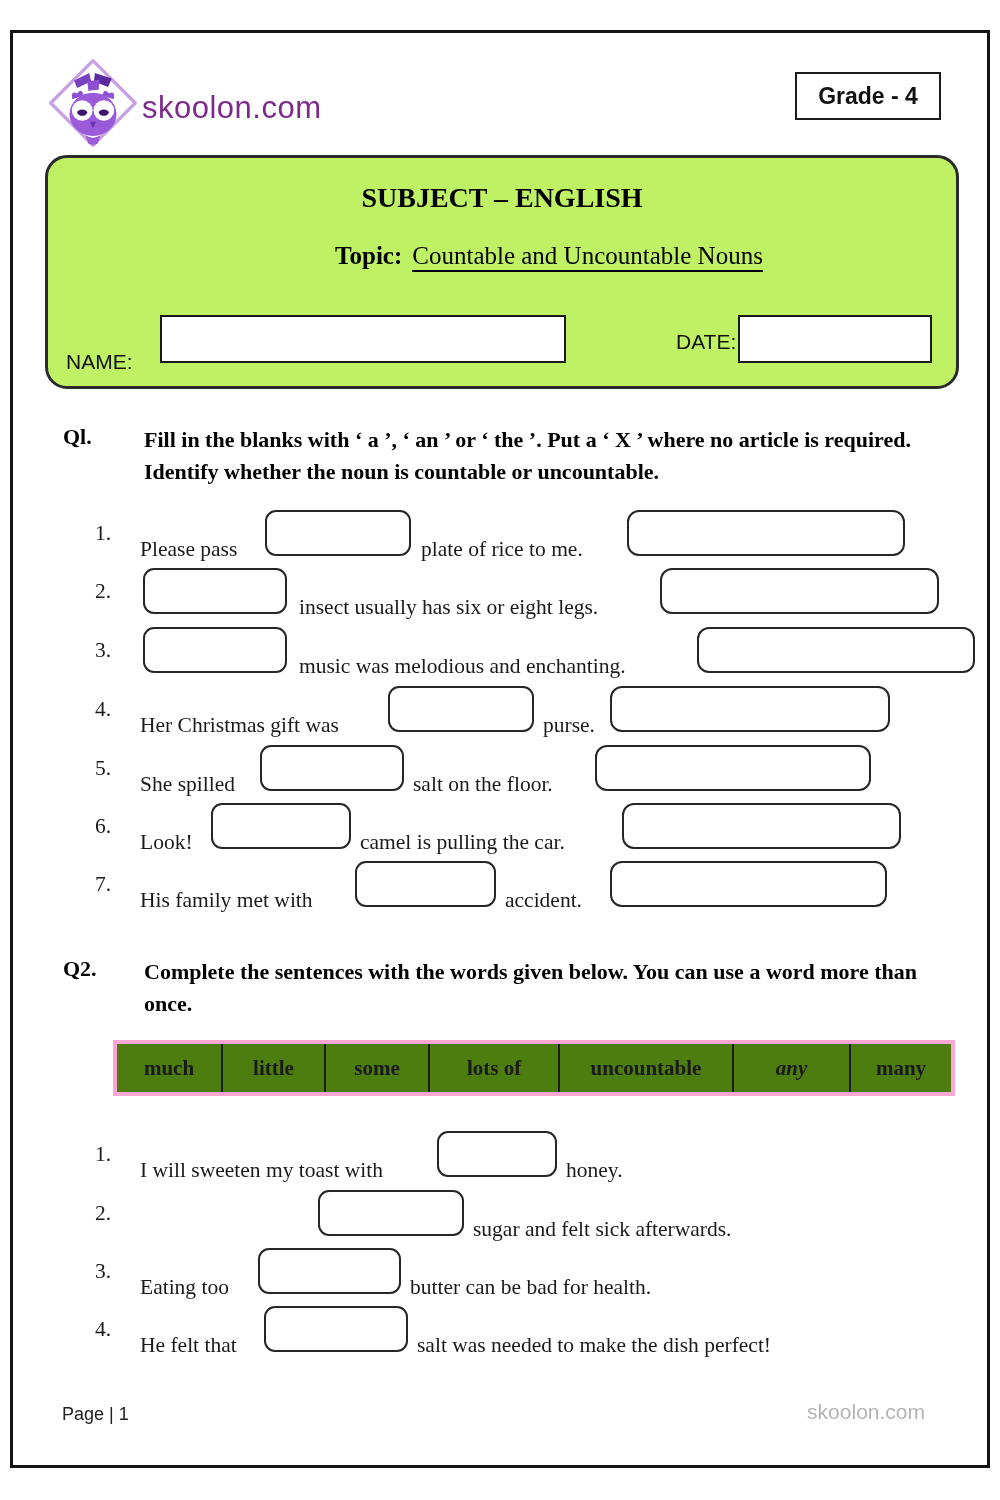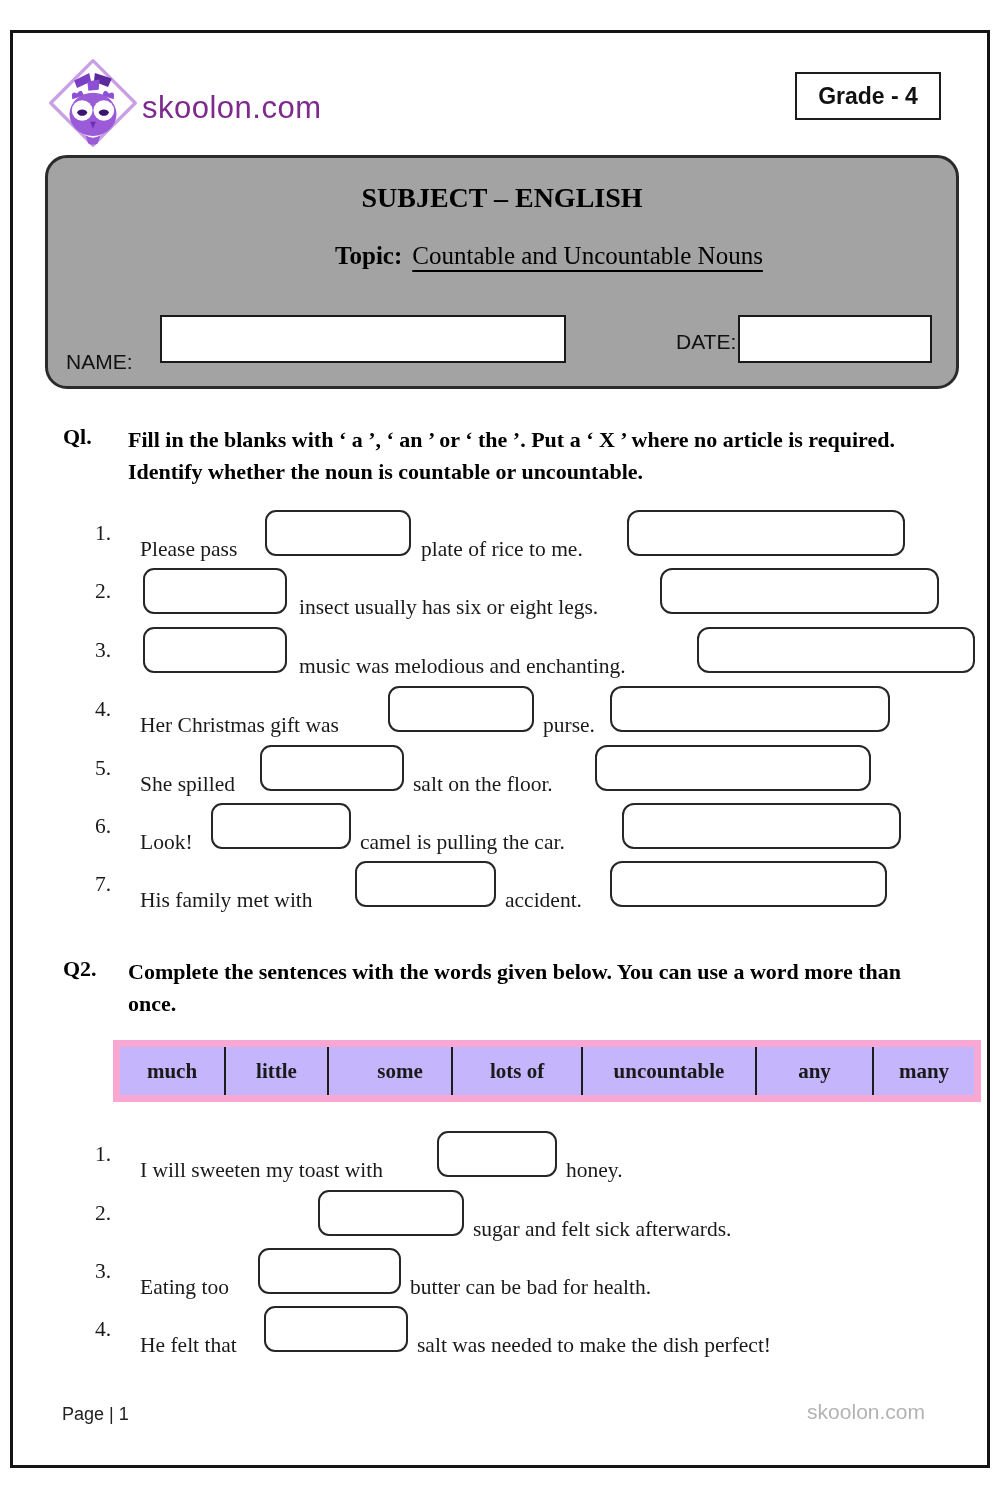--- a/index.html
+++ b/index.html
@@ -19,21 +19,21 @@
     color:#7d2a8c;letter-spacing:.5px;
   }
   .grade-box{
     position:absolute;left:795px;top:72px;width:142px;height:44px;
     border:2px solid #1c1c1c;display:flex;align-items:center;justify-content:center;
     font-family:"Liberation Sans", sans-serif;font-size:23px;color:#111;background:#fff;font-weight:bold;
   }
   
   .title-card{
     position:absolute;left:45px;top:155px;width:908px;height:228px;
-    border:3px solid #2b2b2b;border-radius:22px;background:#a3a3a3;
+    border:3px solid #2b2b2b;border-radius:22px;background:#bef264;
   }
   .subject-title{
     position:absolute;left:0;top:24px;width:100%;text-align:center;
     font-size:28px;font-weight:bold;color:#000;
   }
   .topic-line{
     position:absolute;left:0;top:84px;width:100%;text-align:center;
     font-size:25px;color:#000;padding-left:47px;
   }
   .topic-label{font-weight:bold;margin-right:10px;}
@@ -49,37 +49,37 @@
   .field-box{
     position:absolute;top:157px;height:44px;border:2px solid #1a1a1a;background:#fff;
   }
   .name-box{left:112px;width:402px;}
   .date-box{left:690px;width:190px;}
   
   .q-num{
     position:absolute;left:63px;font-size:22px;font-weight:bold;color:#000;
   }
   .q-text{
-    position:absolute;left:128px;width:805px;font-size:22px;font-weight:bold;
+    position:absolute;left:144px;width:805px;font-size:22px;font-weight:bold;
     color:#000;line-height:1.45;
   }
   
   .row{position:absolute;left:0;width:1000px;height:47px;}
   .row .num{position:absolute;left:95px;top:0;height:47px;line-height:47px;font-size:21.5px;}
   .row .txt{position:absolute;top:16px;height:47px;line-height:47px;font-size:21.5px;white-space:nowrap;}
   .blank{
     position:absolute;top:0;height:42px;border:2.5px solid #262626;border-radius:11px;background:#fff;
   }
   .ansbox{
     position:absolute;top:0;height:42px;border:2.5px solid #262626;border-radius:12px;background:#fff;
   }
   
   .word-table{
     position:absolute;left:113px;top:1040px;height:48px;display:flex;
-    border:7px solid #f9a8d4;background:#c4b5fd;
+    border:4px solid #f9a8d4;background:#4d7c0f;
   }
   .word-cell{
     display:flex;align-items:center;justify-content:center;
     font-size:21px;font-weight:bold;border-left:2px solid #1c1c1c;
   }
   .word-cell:first-child{border-left:none;}
   
   .footer-page{
     position:absolute;left:62px;top:1404px;font-family:"Liberation Sans", sans-serif;
     font-size:18px;color:#222;
@@ -182,24 +182,24 @@
   <span class="txt" style="left:505px;">accident.</span>
   <div class="ansbox" style="left:610px;width:273px;"></div>
 </div>
 
 <div class="q-num" style="top:956px;">Q2.</div>
 <div class="q-text" style="top:956px;">Complete the sentences with the words given below. You can use a word more than once.</div>
 
 <div class="word-table">
   <div class="word-cell" style="width:104px;">much</div>
   <div class="word-cell" style="width:101px;">little</div>
-  <div class="word-cell" style="width:102px;padding-left:20px;">some</div>
+  <div class="word-cell" style="width:102px;">some</div>
   <div class="word-cell" style="width:128px;">lots of</div>
   <div class="word-cell" style="width:172px;">uncountable</div>
-  <div class="word-cell" style="width:115px;">any</div>
+  <div class="word-cell" style="width:115px;font-style:italic;">any</div>
   <div class="word-cell" style="width:100px;">many</div>
 </div>
 
 <div class="row" style="top:1131px;">
   <span class="num">1.</span>
   <span class="txt" style="left:140px;">I will sweeten my toast with</span>
   <div class="blank" style="left:437px;width:116px;"></div>
   <span class="txt" style="left:566px;">honey.</span>
 </div>
 

